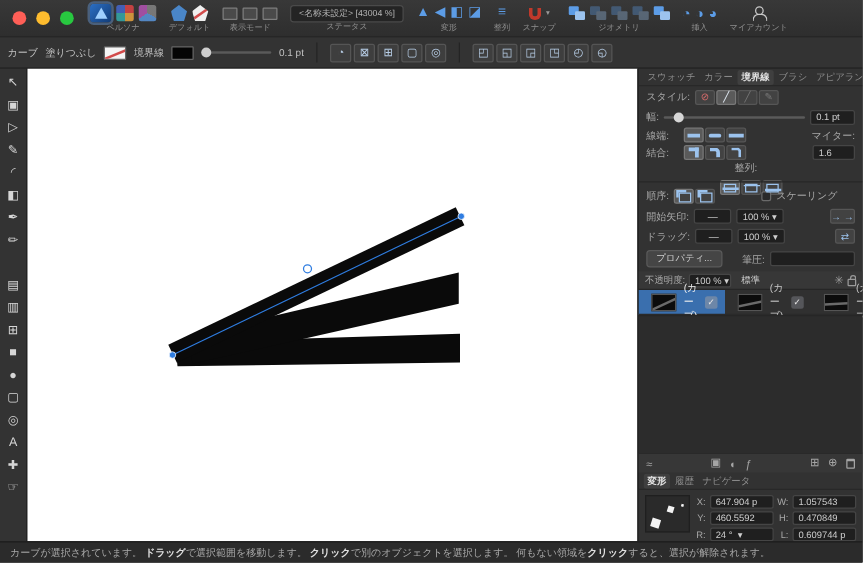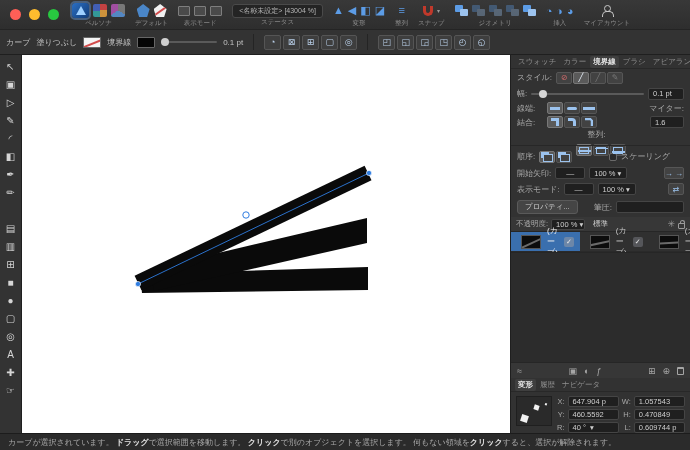--- a/index.html
+++ b/index.html
@@ -447,21 +447,21 @@
 
     <div class="prow" style="height:16px;">
       <span class="plabel">開始矢印:</span>
       <span class="linepreview">—</span>
       <span class="field pctfield"><span>100 %</span>&nbsp;▾</span>
       <span style="flex:1"></span>
       <span class="ibtn">→ →</span>
     </div>
 
     <div class="prow" style="height:16px;">
-      <span class="plabel">表示モード:</span>
+      <span class="plabel">ドラッグ:</span>
       <span class="linepreview">—</span>
       <span class="field pctfield"><span>100 %</span>&nbsp;▾</span>
       <span style="flex:1"></span>
       <span class="ibtn">⇄</span>
     </div>
 
     <div class="prow" style="height:20px;text-align:center;">
       <span class="pbtn">プロパティ...</span>
       <span style="width:8px"></span>
       <span class="plabel">筆圧:</span>
@@ -531,21 +531,21 @@
       <div class="tfgrid">
         <span class="tfl">X:</span>
         <span class="field tff">647.904 p</span>
         <span class="tfl">W:</span>
         <span class="field tff">1.057543</span>
         <span class="tfl">Y:</span>
         <span class="field tff">460.5592</span>
         <span class="tfl">H:</span>
         <span class="field tff">0.470849</span>
         <span class="tfl">R:</span>
-        <span class="field tff"><span>40 °</span>&nbsp;&nbsp;▾</span>
+        <span class="field tff"><span>24 °</span>&nbsp;&nbsp;▾</span>
         <span class="tfl">L:</span>
         <span class="field tff">0.609744 p</span>
       </div>
     </div>
   </div>
 
   <div class="statusbar">
     <span>
       <span>カーブが選択されています。 </span><b>ドラッグ</b><span>で選択範囲を移動します。 </span><b>クリック</b><span>で別のオブジェクトを選択します。 何もない領域を</span><b>クリック</b><span>すると、選択が解除されます。</span>
     </span>

